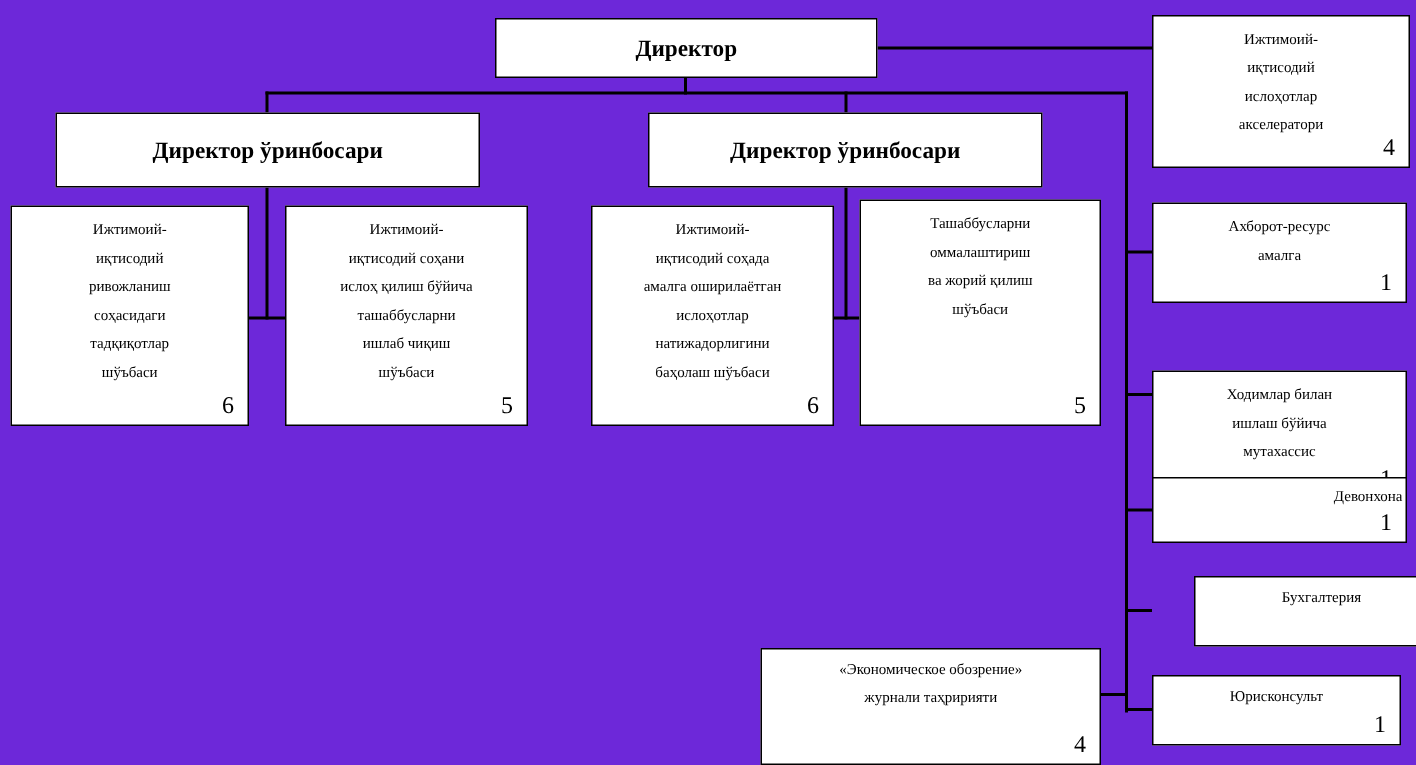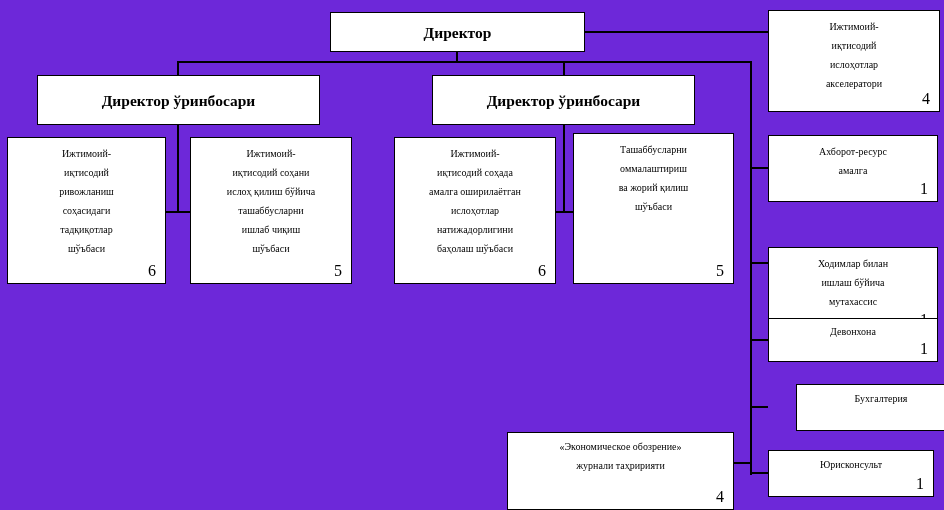--- a/index.html
+++ b/index.html
@@ -123,21 +123,21 @@
   </div>
 
   <div class="node" style="left:768px; top:227px; width:170px; height:86px;margin-top:20px;">
     <div class="t">Ходимлар билан
 ишлаш бўйича
 мутахассис</div>
     <div class="cnt">1</div>
   </div>
 
   <div class="node" style="left:768px; top:318px; width:170px; height:44px;">
-    <div class="t" style="padding-top:3px;">Девонхона</div>
+    <div class="t" style="padding-top:3px;text-align:right;">Девонхона</div>
     <div class="cnt">1</div>
   </div>
 
   <div class="node" style="left:768px; top:384px; width:170px; height:47px;margin-left:28px;">
     <div class="t" style="padding-top:4px;">Бухгалтерия</div>
     <div class="cnt">2</div>
   </div>
 
   <div class="node" style="left:768px; top:450px; width:166px; height:47px;">
     <div class="t" style="padding-top:4px;">Юрисконсульт</div>

